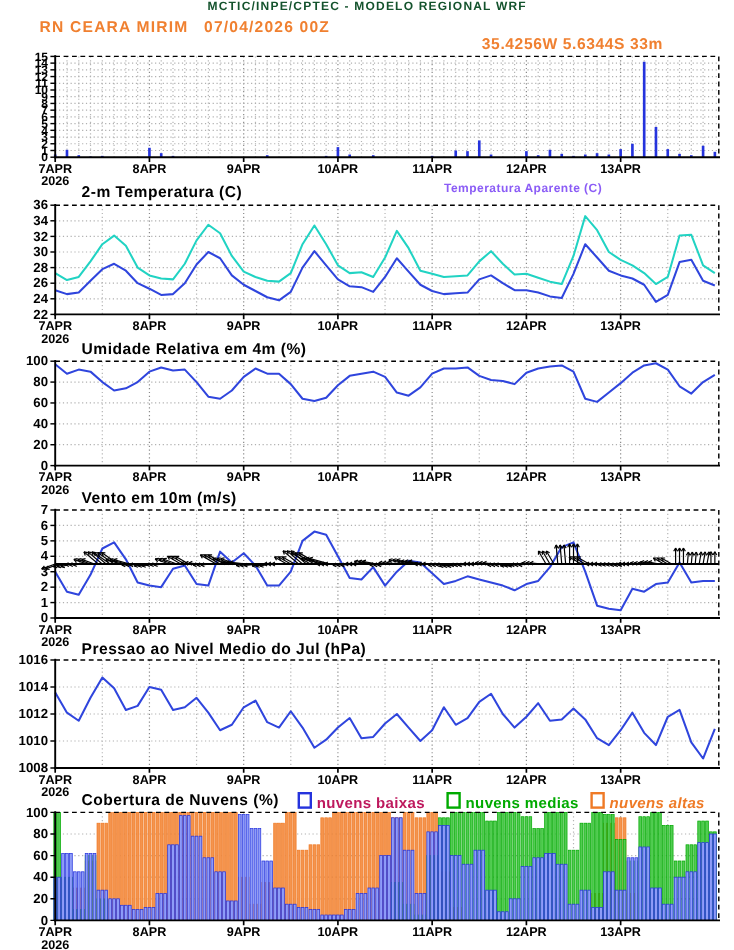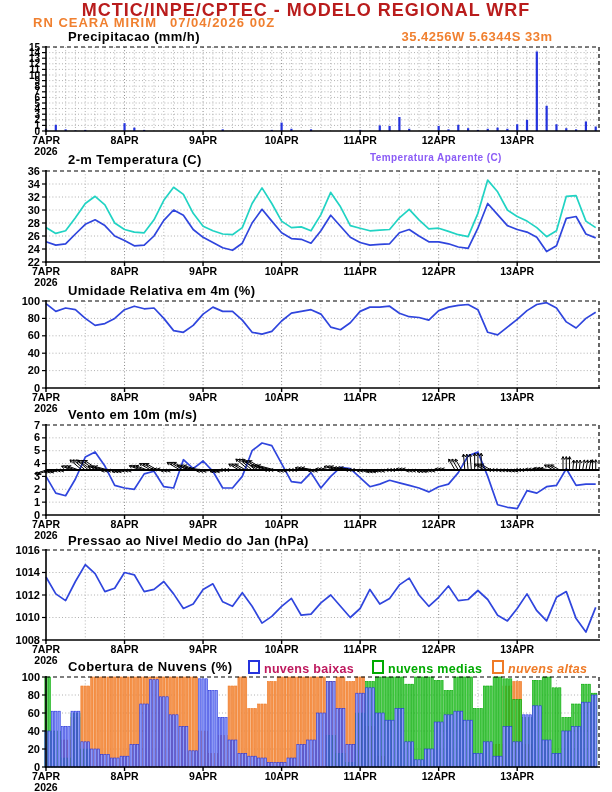--- a/index.html
+++ b/index.html
@@ -1,20 +1,20 @@
 <!DOCTYPE html>
 <html><head>
 <meta charset="utf-8">
 <style>
   html,body{margin:0;padding:0;background:#fff;}
   #meteogram{position:relative;width:612px;height:792px;background:#fff;overflow:hidden;
     font-family:"Liberation Sans","DejaVu Sans",sans-serif;}
   #charts{position:absolute;left:0;top:0;}
   .txt{position:absolute;white-space:nowrap;font-weight:bold;}
-  .hdr-title{top:0px;left:0;width:612px;text-align:center;font-size:18px;letter-spacing:1px;color:#b91c1c;}
+  .hdr-title{top:0px;left:0;width:612px;text-align:center;font-size:10px;letter-spacing:1px;color:#14532d;}
   .hdr-station{top:15px;left:33px;font-size:13px;letter-spacing:1px;color:#f08030;}
   .hdr-run{top:15px;left:170px;font-size:13px;letter-spacing:1px;color:#f08030;}
   .ptitle{font-size:13px;letter-spacing:.4px;color:#000;}
   .loc{top:29px;left:355px;width:244px;text-align:center;font-size:13px;letter-spacing:.5px;color:#f08030;}
   .subt{font-size:10px;letter-spacing:.4px;color:#8b5cf6;margin-left:12px;}
   .legend-item{position:absolute;font-size:12.5px;font-weight:bold;letter-spacing:.3px;}
   .legend-item .sq{display:inline-block;width:8px;height:10px;border:2px solid #000;background:#fff;
     margin-right:4px;vertical-align:-1px;}
 </style>
 </head>
@@ -1315,31 +1315,30 @@
       <text x="360.13017751479293" y="780" font-size="10.5" font-weight="bold" font-family="&quot;Liberation Sans&quot;,&quot;DejaVu Sans&quot;,sans-serif" text-anchor="middle" fill="#000">11APR</text>
       <text x="438.6627218934911" y="780" font-size="10.5" font-weight="bold" font-family="&quot;Liberation Sans&quot;,&quot;DejaVu Sans&quot;,sans-serif" text-anchor="middle" fill="#000">12APR</text>
       <text x="517.1952662721894" y="780" font-size="10.5" font-weight="bold" font-family="&quot;Liberation Sans&quot;,&quot;DejaVu Sans&quot;,sans-serif" text-anchor="middle" fill="#000">13APR</text>
       <text x="46" y="790.5" font-size="10.5" font-weight="bold" font-family="&quot;Liberation Sans&quot;,&quot;DejaVu Sans&quot;,sans-serif" text-anchor="middle" fill="#000">2026</text>
     </svg>
 
   <div class="txt hdr-title">MCTIC/INPE/CPTEC - MODELO REGIONAL WRF</div>
   <div class="txt hdr-station">RN CEARA MIRIM</div>
   <div class="txt hdr-run">07/04/2026 00Z</div>
 
-  <div class="txt ptitle" style="top:29px;left:68px">Precipitacao (mm/h)</div>
   <div class="txt loc">35.4256W 5.6344S 33m</div>
 
   <div class="txt ptitle" style="top:152px;left:68px">2-m Temperatura (C)</div>
   <div class="txt subt" style="top:152px;left:358px">Temperatura Aparente (C)</div>
 
   <div class="txt ptitle" style="top:283px;left:68px">Umidade Relativa em 4m (%)</div>
 
   <div class="txt ptitle" style="top:407px;left:68px">Vento em 10m (m/s)</div>
 
-  <div class="txt ptitle" style="top:533px;left:68px">Pressao ao Nivel Medio do Jan (hPa)</div>
+  <div class="txt ptitle" style="top:533px;left:68px">Pressao ao Nivel Medio do Jul (hPa)</div>
 
   <div class="txt ptitle" style="top:659px;left:68px">Cobertura de Nuvens (%)</div>
   <div class="legend-item" style="top: 660px; left: 248px; color: #be185d;">
     <span class="sq" style="border-color: rgb(37, 51, 221);"></span><span>nuvens baixas</span>
   </div>
   <div class="legend-item" style="top: 660px; left: 372px; color: rgb(0, 170, 0);">
     <span class="sq" style="border-color: rgb(0, 170, 0);"></span><span>nuvens medias</span>
   </div>
   <div class="legend-item" style="top: 660px; left: 492px; color: rgb(239, 122, 38); font-style: italic;">
     <span class="sq" style="border-color: rgb(239, 122, 38);"></span><span>nuvens altas</span>

